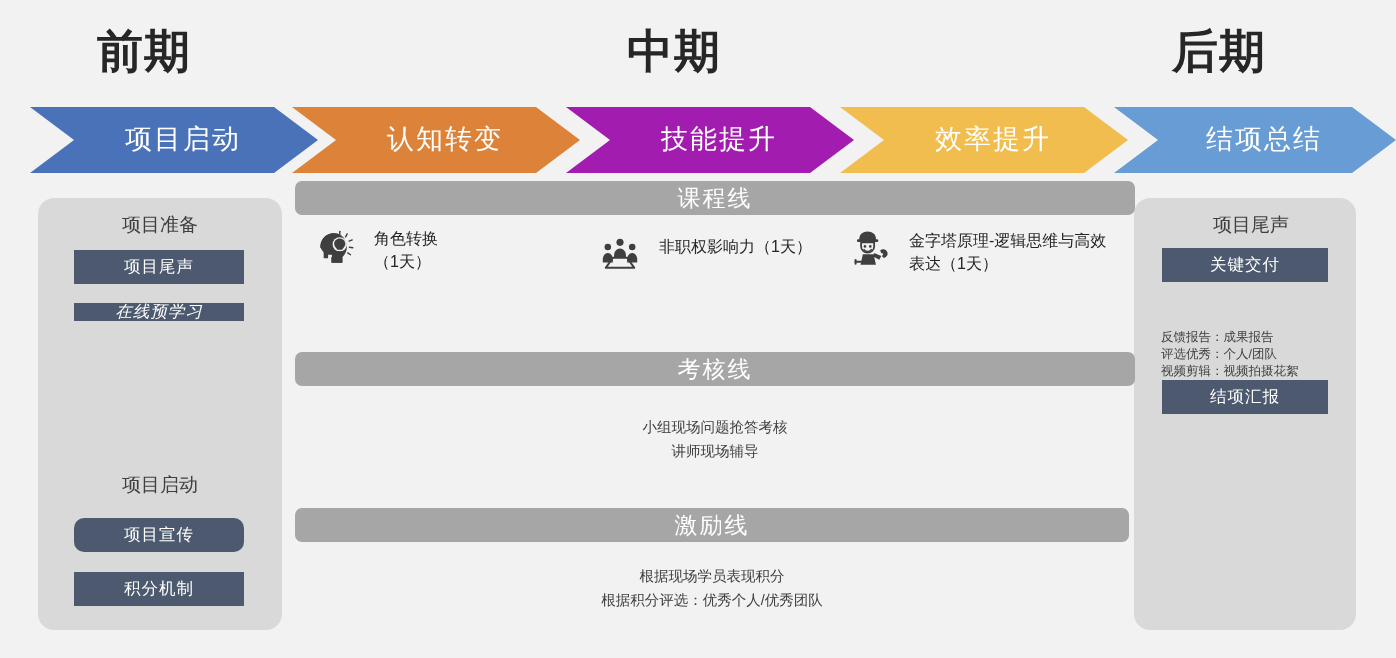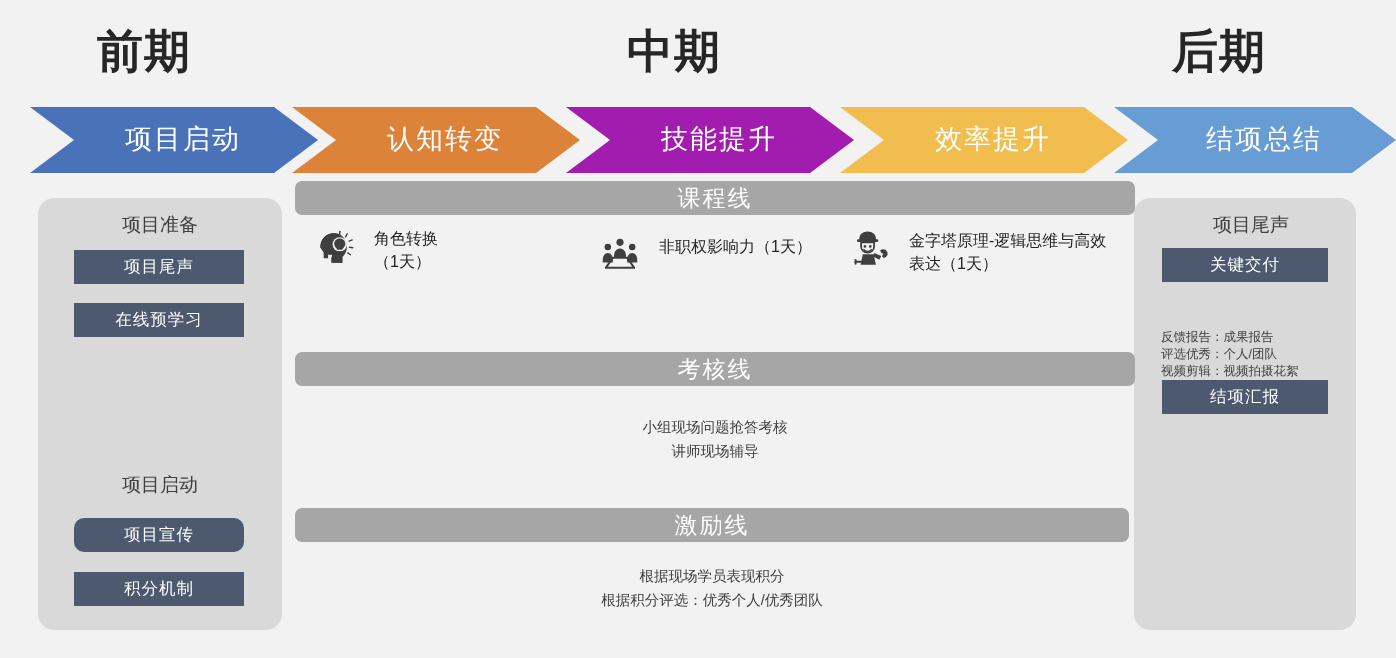--- a/index.html
+++ b/index.html
@@ -132,21 +132,21 @@
       <span>效率提升</span>
     </div>
     <div class="chev" id="chev-4" style="left: 1084px; width: 282px; background: rgb(103, 156, 212); clip-path: polygon(0px 0px, 238px 0px, 282px 50%, 238px 100%, 0px 100%, 44px 50%); z-index: 6;">
       <span>结项总结</span>
     </div>
   </div>
 
   <div id="panel-left" class="side-panel">
     <div class="panel-heading" style="top:14px;">项目准备</div>
     <div class="chip" style="left:36px; top:52px; width:170px; height:34px;">项目尾声</div>
-    <div class="chip" style="left:36px; top:105px; width:170px; height:34px;">在线预学习</div>
+    <div class="chip" style="left:36px; top:105px; width:170px; height:18px;font-style:italic;">在线预学习</div>
 
     <div class="panel-heading" style="top:274px;">项目启动</div>
     <div class="chip" style="left:36px; top:320px; width:170px; height:34px;border-radius:10px;">项目宣传</div>
     <div class="chip" style="left:36px; top:374px; width:170px; height:34px;">积分机制</div>
   </div>
 
   <div id="panel-right" class="side-panel">
     <div class="panel-heading" style="top:14px;padding-left:12px;">项目尾声</div>
     <div class="chip" style="left:28px; top:50px; width:166px; height:34px;">关键交付</div>
     <div class="panel-note" style="left:27px; top:118px; width:186px;">反馈报告：成果报告

